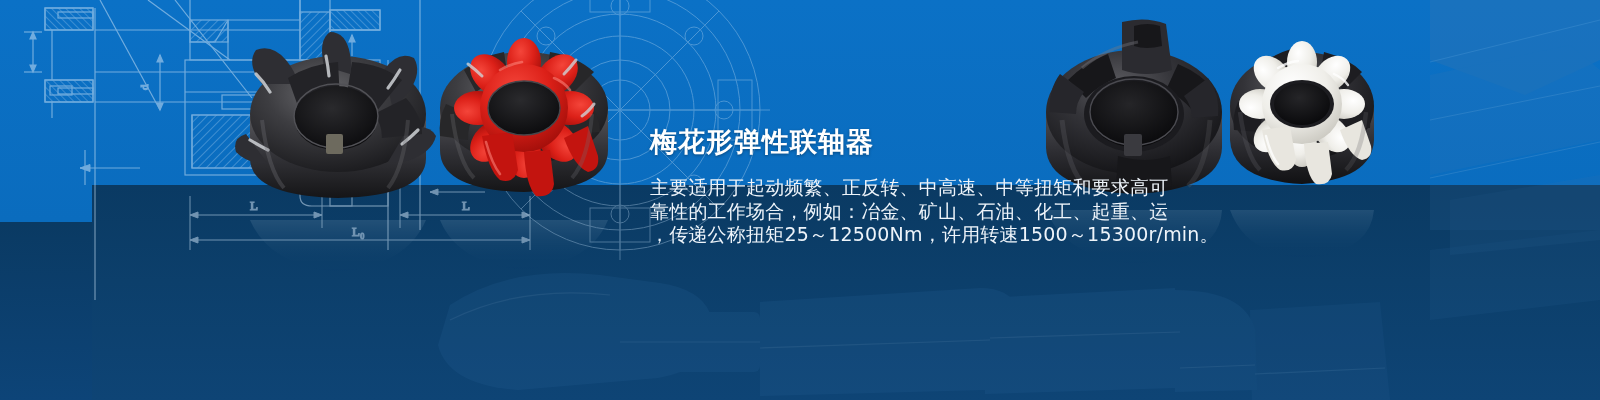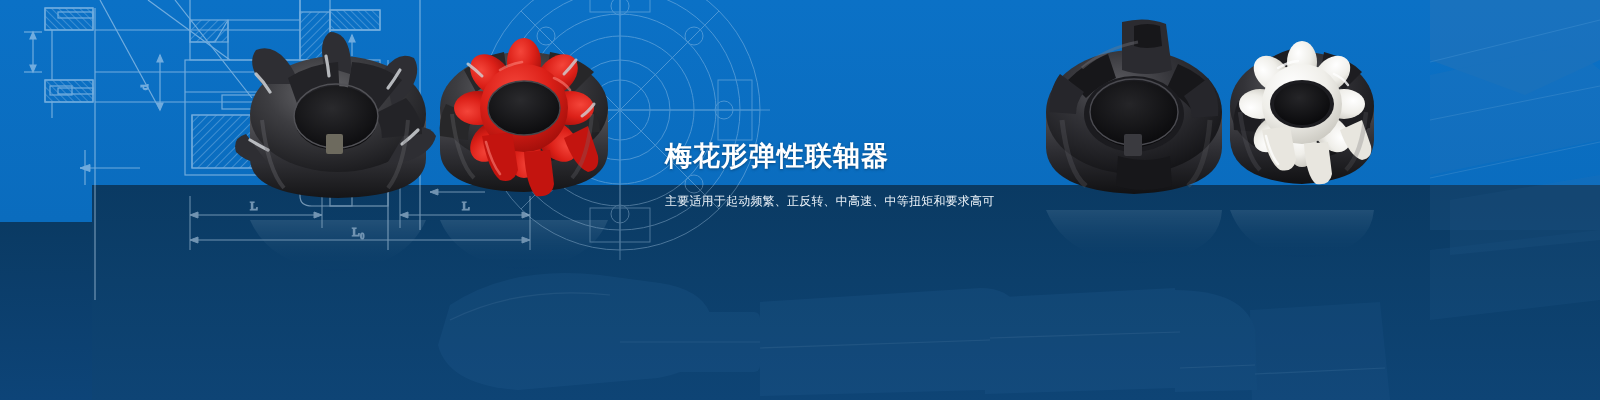--- a/index.html
+++ b/index.html
@@ -38,29 +38,29 @@
   
   .product-left { position:absolute; left:232px; top:8px; width:390px; height:215px; }
   .product-right { position:absolute; left:1022px; top:8px; width:360px; height:205px; }
 
   
   .reflect { position:absolute; opacity:.22; }
   .reflect-l { left:232px; top:220px; width:390px; height:95px; }
   .reflect-r { left:1022px; top:210px; width:360px; height:90px; }
 
   
-  .text-block { position:absolute; left:650px; top:138px; width:420px;margin-left:15px; }
+  .text-block { position:absolute; left:650px; top:124px; width:420px; }
   .title {
     color:#ffffff; font-size:27px; font-weight:bold; letter-spacing:1px;
     line-height:36px; text-shadow:0 1px 3px rgba(0,0,0,.35);
     font-family:"DejaVu Sans","Liberation Sans",sans-serif;
   }
   .desc { margin-top:16px; }
   .desc-line {
-    color:#eef4fa; font-size:12px; line-height:23.5px; letter-spacing:.2px;
+    color:#eef4fa; font-size:19px; line-height:23.5px; letter-spacing:.2px;
     white-space:nowrap;
     font-family:"DejaVu Sans","Liberation Sans",sans-serif;
   }
 </style>
 </head>
 <body>
 
 <div class="banner">
 
   <div class="bg-bright"></div>
@@ -466,16 +466,18 @@
       </linearGradient>
     </defs>
     <path d="M24 0 q20 48 88 54 q86 -6 88 -54 Z" fill="url(#refl2)"></path>
     <path d="M208 0 q16 44 72 48 q68 -4 72 -48 Z" fill="url(#refl2)"></path>
   </svg>
 
   <div class="text-block">
     <div class="title">梅花形弹性联轴器</div>
     <div class="desc">
       <div class="desc-line">主要适用于起动频繁、正反转、中高速、中等扭矩和要求高可</div>
+      <div class="desc-line">靠性的工作场合，例如：冶金、矿山、石油、化工、起重、运</div>
+      <div class="desc-line">，传递公称扭矩25～12500Nm，许用转速1500～15300r/min。</div>
     </div>
   </div>
 
 </div>
 
 </body></html>

